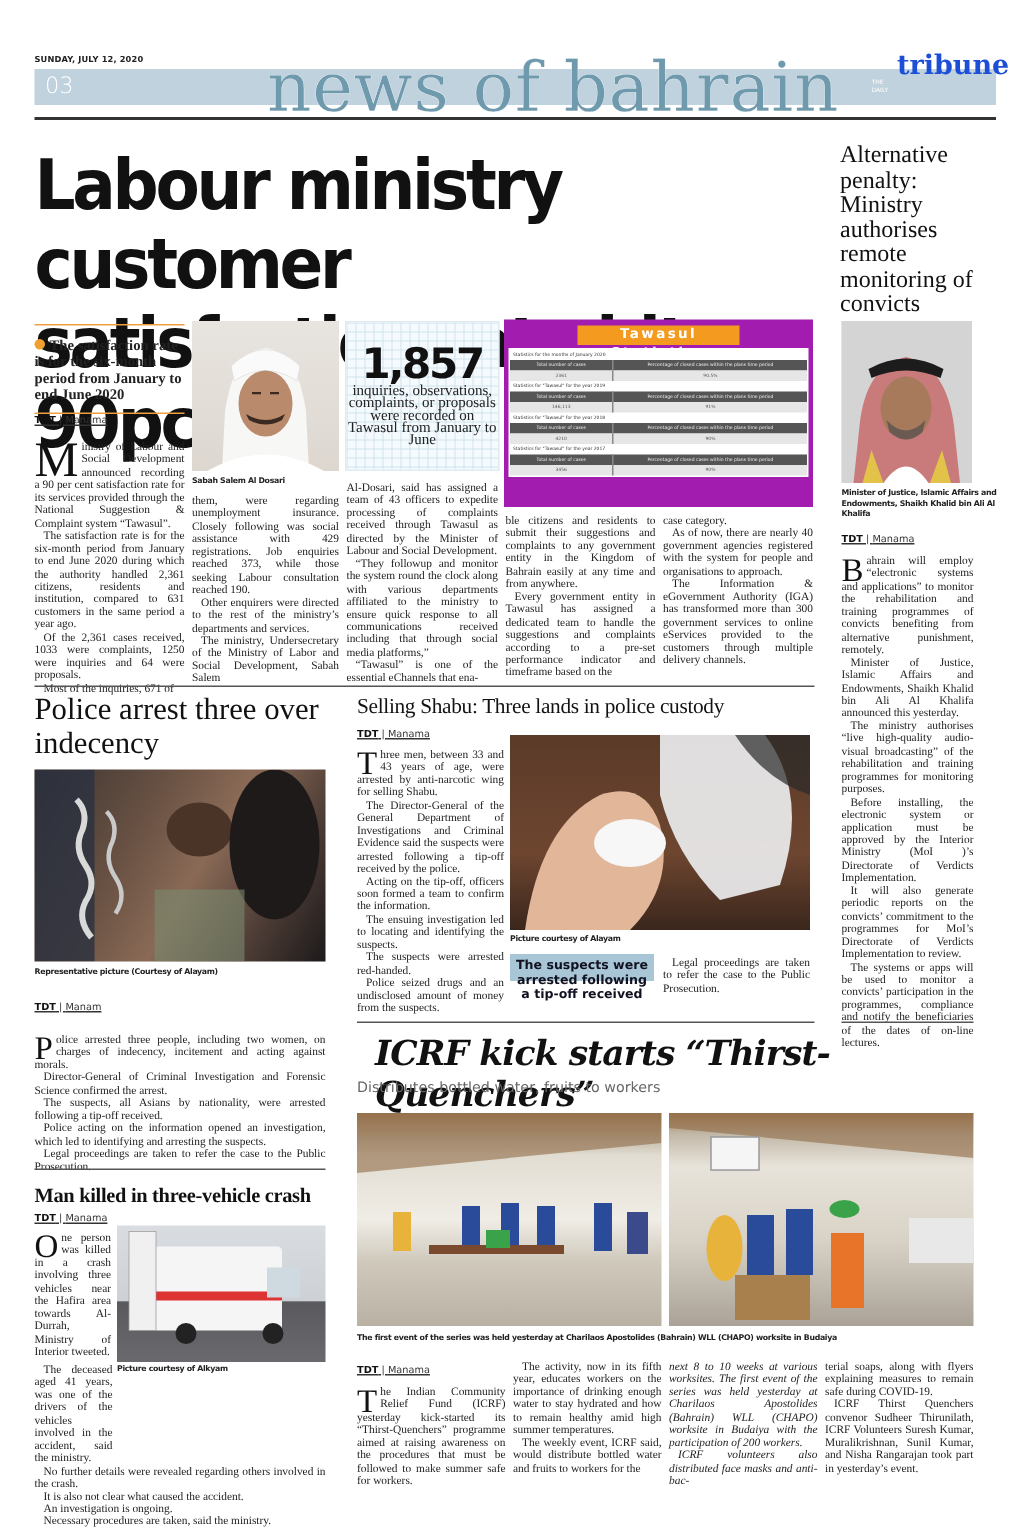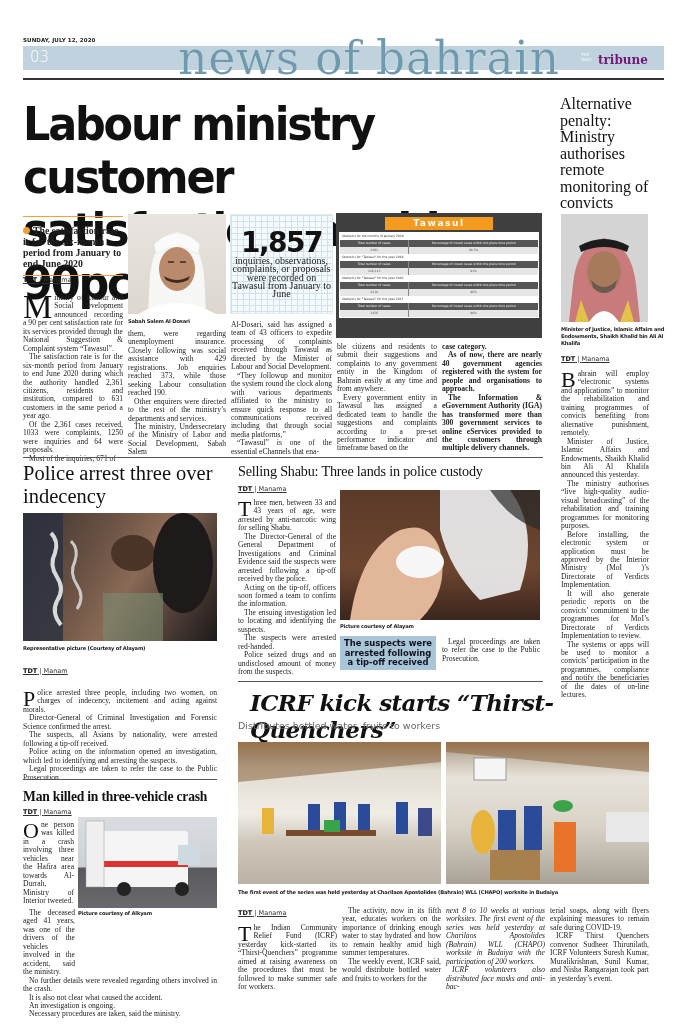--- a/index.html
+++ b/index.html
@@ -6,21 +6,21 @@
   html, body { width: 682px; height: 1024px; background: #fff; overflow: hidden; }
   body { position: relative; font-family: "DejaVu Serif", serif; color: #222; }
   .abs { position: absolute; }
 
   
   .dateline { left: 23px; top: 37px; font-size: 5.5px; font-weight: bold; letter-spacing: 0.1px; font-family: "DejaVu Sans", sans-serif; color:#222; }
   .mast-bar { left: 23px; top: 46px; width: 641px; height: 24px; background: #bfd2dd; }
   .page-num { left: 30px; top: 48px; font-size: 15px; color: #fff; font-family: "DejaVu Sans", sans-serif; font-weight: 200; }
   .section-title { left: 178px; top: 35px; font-size: 46px; color: #6f99ad; font-family: "DejaVu Serif", serif; font-weight: 100; letter-spacing: 0.5px; line-height: 46px; -webkit-text-stroke: 0.2px #fff; }
   .brand-small { left: 581px; top: 52px; font-size: 4px; color: #fff; line-height: 5px; font-family: "DejaVu Sans", sans-serif; }
-  .brand { left: 598px; top: 53px; font-size: 12px; color: #701a75; font-weight: bold; font-family: "DejaVu Serif", serif; }
+  .brand { left: 598px; top: 33px; font-size: 18px; color: #1d4ed8; font-weight: bold; font-family: "DejaVu Serif", serif; }
   .mast-rule { left: 23px; top: 78px; width: 641px; height: 2px; background: #333; }
 
   
   .main-head { left: 23px; top: 98px; width: 520px; font-family: "DejaVu Sans", sans-serif; font-weight: bold; font-size: 43px; line-height: 49px; letter-spacing: -2.2px; color: #111; transform: scaleY(1.08); transform-origin: top left; }
   .side-head { left: 560px; top: 96px; width: 110px; font-family: "Liberation Serif", serif; font-size: 16px; line-height: 16.5px; color: #111; }
 
   
   .pull { left: 23px; top: 216px; width: 100px; border-top: 1.5px solid #f0a040; border-bottom: 1.5px solid #f0a040; padding: 8px 0 6px; font-family: "Liberation Serif", serif; font-weight: bold; font-size: 9.8px; line-height: 11px; color: #222; }
   .pull .dot { display: inline-block; width: 7px; height: 7px; border-radius: 50%; background: #f0a030; margin-right: 3px; }
   .byline { font-family: "DejaVu Sans", sans-serif; font-size: 6.5px; color: #333; text-decoration: underline; }
@@ -33,21 +33,21 @@
   .body-text p.first { text-indent: 0; }
   .dropcap { float: left; font-size: 33px; line-height: 25px; margin: 1px 2px -2px 0; font-family: "Liberation Serif", serif; color: #111; }
   .dropcap.sm { font-size: 22px; line-height: 17px; }
 
   .stat-box { left: 230px; top: 214px; width: 103px; height: 100px; background-color: #f4fafd;
     background-image: linear-gradient(#cfe3ec 1px, transparent 1px), linear-gradient(90deg, #cfe3ec 1px, transparent 1px);
     background-size: 6px 6px; border: 1px solid #e0ecf2; text-align: center; }
   .stat-num { font-family: "DejaVu Sans", sans-serif; font-weight: bold; font-size: 28px; letter-spacing: -1.5px; color: #111; margin-top: 14px; line-height: 28px; }
   .stat-label { font-family: "Liberation Serif", serif; font-size: 10px; line-height: 8.3px; color: #222; }
 
-  .tawasul { left: 336px; top: 213px; width: 206px; height: 125px; background: #404040; padding: 4px 3px 3px; }
+  .tawasul { left: 336px; top: 213px; width: 206px; height: 125px; background: #a21caf; padding: 4px 3px 3px; }
   .taw-title { margin: 0 auto 2px; width: 108px; background: #f39a1f; color: #fff; font-family: "DejaVu Sans", sans-serif; font-weight: bold; font-size: 9px; letter-spacing: 1.6px; text-align: center; height: 13px; line-height: 13px; }
   .taw-inner { background: #fff; padding: 1px; }
   .taw-cap { font-size: 3px; color: #333; height: 7px; line-height: 7px; padding-left: 2px; font-family: "DejaVu Sans", sans-serif; }
   .taw-head, .taw-row { display: flex; height: 7px; line-height: 7px; font-size: 3px; font-family: "DejaVu Sans", sans-serif; }
   .taw-head { background: #555; color: #eee; }
   .taw-row { background: #e6e6e6; color: #555; }
   .taw-head span, .taw-row span { text-align: center; }
   .taw-head span:first-child, .taw-row span:first-child { width: 35%; border-right: 1px solid #888; }
   .taw-head span:last-child, .taw-row span:last-child { width: 65%; }
 
@@ -157,21 +157,21 @@
         <span>3456</span>
         <span>90%</span>
       </div>
   </div>
 </div>
 
 <div class="abs body-text" style="left:337px; top:343px; width:100px;">
   <p class="first">ble citizens and residents to submit their suggestions and complaints to any government entity in the Kingdom of Bahrain easily at any time and from anywhere.</p>
   <p>Every government entity in Tawasul has assigned a dedicated team to handle the suggestions and complaints according to a pre-set performance indicator and timeframe based on the</p>
 </div>
-<div class="abs body-text" style="left:442px; top:343px; width:100px;font-weight:bold;">
+<div class="abs body-text" style="left:442px; top:343px; width:100px;">
   <p class="first">case category.</p>
   <p>As of now, there are nearly 40 government agencies registered with the system for people and organisations to approach.</p>
   <p>The Information &amp; eGovernment Authority (IGA) has transformed more than 300 government services to online eServices provided to the customers through multiple delivery channels.</p>
 </div>
 
 <div class="abs rule" style="left:23px; top:457px; width:520px;"></div>
 
 <div class="abs side-head">Alternative penalty: Ministry authorises remote monitoring of convicts</div>
 <div class="abs photo" style="left:561px; top:214px; width:87px; height:108px; background:#cfcfcf;">
   <svg width="87" height="108" viewBox="0 0 87 108">
@@ -230,21 +230,21 @@
 </div>
 <div class="abs photo" style="left:340px; top:490px; width:200px; height:130px; background: linear-gradient(180deg,#5a3a28 0%,#6e4630 60%,#3a261c 100%);">
   <svg width="200" height="130" viewBox="0 0 200 130">
     <path d="M10 130 Q20 60 60 40 Q90 30 100 60 Q110 100 80 130 Z" fill="#e2b699"></path>
     <path d="M100 0 L170 0 Q200 40 180 100 L140 110 Q110 80 100 40 Z" fill="#eef0f2" opacity="0.9"></path>
     <ellipse cx="80" cy="72" rx="24" ry="16" fill="#f7f7f7"></ellipse>
     <path d="M150 0 L200 0 L200 40 Q170 30 150 0 Z" fill="#2a2a2a" opacity="0.7"></path>
   </svg>
 </div>
 <div class="abs caption" style="left:340px; top:623px;">Picture courtesy of Alayam</div>
-<div class="abs boxquote" style="left:340px; top:636px; width:96px; height:34px;">The suspects were arrested following a tip-off received</div>
+<div class="abs boxquote" style="left:340px; top:636px; width:96px; height:18px;">The suspects were arrested following a tip-off received</div>
 <div class="abs body-text" style="left:442px; top:638px; width:98px;">
   <p>Legal proceedings are taken to refer the case to the Public Prosecution.</p>
 </div>
 <div class="abs rule" style="left:238px; top:681px; width:305px;"></div>
 
 <div class="abs sec-head" style="left:23px; top:789px; width:215px; font-size:13.6px; line-height:16px; font-weight:bold; letter-spacing:-0.2px;">Man killed in three-vehicle crash</div>
 <div class="abs byline" style="left:23px; top:808px;"><b>TDT</b> | <span>Manama</span></div>
 <div class="abs photo" style="left:78px; top:817px; width:139px; height:91px; background: linear-gradient(180deg,#d9dde2 0%,#cdd1d6 55%,#5a5a5e 56%,#6a6a6e 100%);">
   <svg width="139" height="91" viewBox="0 0 139 91">
     <rect x="24" y="14" width="86" height="56" rx="3" fill="#f5f5f5"></rect>

